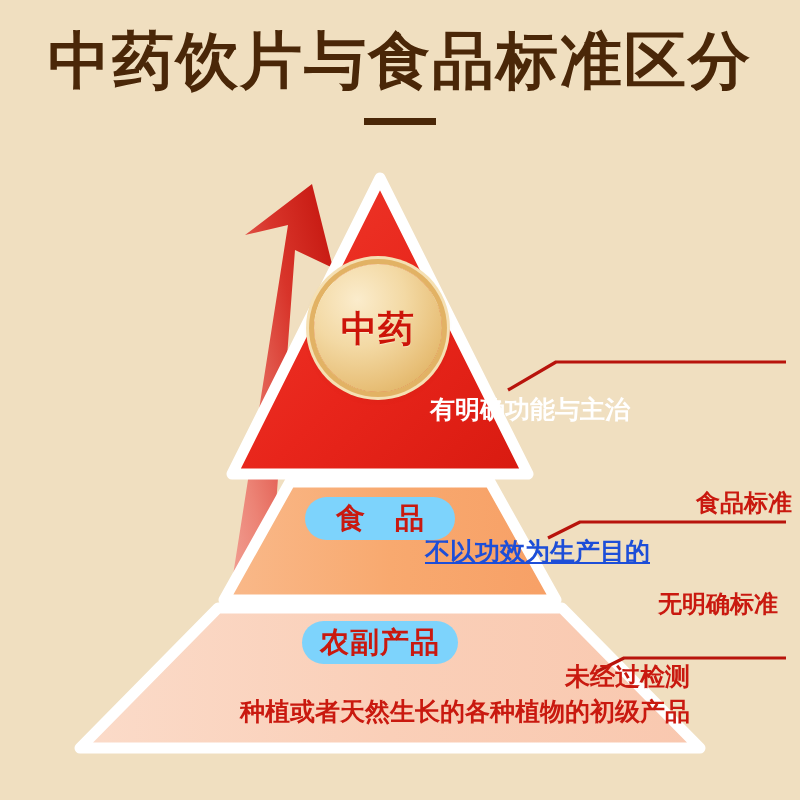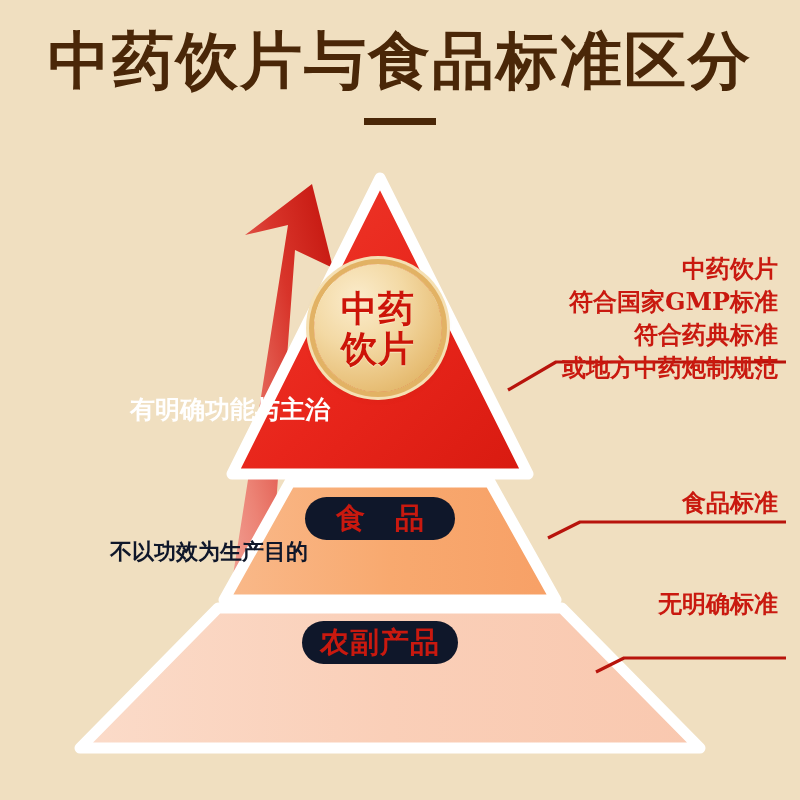--- a/index.html
+++ b/index.html
@@ -49,57 +49,58 @@
     position: absolute;
     left: 0;
     top: 0;
     width: 800px;
     height: 800px;
   }
 
   
   .tier-text {
     position: absolute;
-    text-align: left;
+    text-align: right;
     white-space: nowrap;
     font-family: "DejaVu Serif", "Liberation Serif", serif;
     font-weight: bold;
   }
 
   .tier1-body {
     left: 130px;
     top: 392px;
     width: 500px;
     color: #ffffff;
     font-size: 25px;
     line-height: 35px;
   }
 
   .tier2-body {
     left: 110px;
     top: 534px;
     width: 540px;
-    color: #0f172a;
-    font-size: 22px;
+    color: #1d4ed8;
+    font-size: 25px;
     line-height: 35px;
+    text-decoration: underline;
   }
 
   .tier3-body {
     left: 70px;
     top: 659px;
     width: 620px;
     color: #c9190f;
     font-size: 25px;
     line-height: 35px;
   }
 
   
   .pill {
     position: absolute;
-    background: #0f172a;
+    background: #7dd3fc;
     border-radius: 22px;
     color: #c9190f;
     font-family: "DejaVu Serif", "Liberation Serif", serif;
     font-weight: bold;
     font-size: 29px;
     line-height: 43px;
     height: 43px;
     text-align: center;
     white-space: nowrap;
   }
@@ -155,21 +156,21 @@
     font-family: "DejaVu Serif", "Liberation Serif", serif;
     font-weight: bold;
   }
   .anno-1 {
     right: 22px;
     top: 252px;
     font-size: 24px;
     line-height: 33px;
   }
   .anno-2 {
-    right: 22px;
+    right: 8px;
     top: 486px;
     font-size: 24px;
     line-height: 33px;
   }
   .anno-3 {
     right: 22px;
     top: 587px;
     font-size: 24px;
     line-height: 33px;
   }
@@ -238,43 +239,38 @@
       <path d="M 548 538 L 580 522 L 786 522" fill="none" stroke="#b8140c" stroke-width="3.2" stroke-linejoin="round"></path>
     </g>
     <g>
       <path d="M 596 672 L 624 658 L 786 658" fill="none" stroke="#b8140c" stroke-width="3.2" stroke-linejoin="round"></path>
     </g>
   </svg>
 
   <div class="badge">
     <div class="badge-inner">
       <div>中药</div>
-      <div>饮片</div>
     </div>
   </div>
 
   <div class="tier-text tier1-body">
     <div>有明确功能与主治</div>
   </div>
 
   <div class="pill pill-food">食 品</div>
   <div class="tier-text tier2-body">
     <div>不以功效为生产目的</div>
   </div>
 
   <div class="pill pill-agri">农副产品</div>
   <div class="tier-text tier3-body">
-  </div>
-
-  <div class="anno anno-1">
-    <div>中药饮片</div>
-    <div>符合国家GMP标准</div>
-    <div>符合药典标准</div>
-    <div>或地方中药炮制规范</div>
-  </div>
+    <div>未经过检测</div>
+    <div>种植或者天然生长的各种植物的初级产品</div>
+  </div>
+
 
   <div class="anno anno-2">
     <div>食品标准</div>
   </div>
 
   <div class="anno anno-3">
     <div>无明确标准</div>
   </div>
 
 </div>

